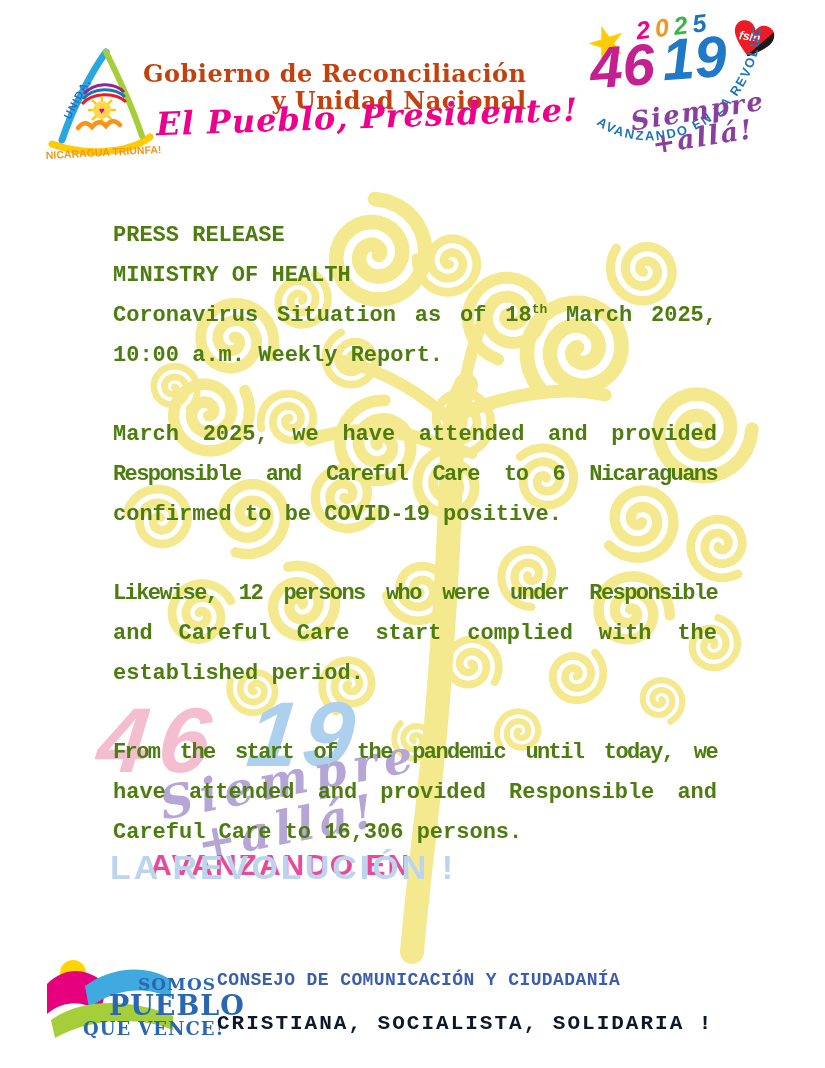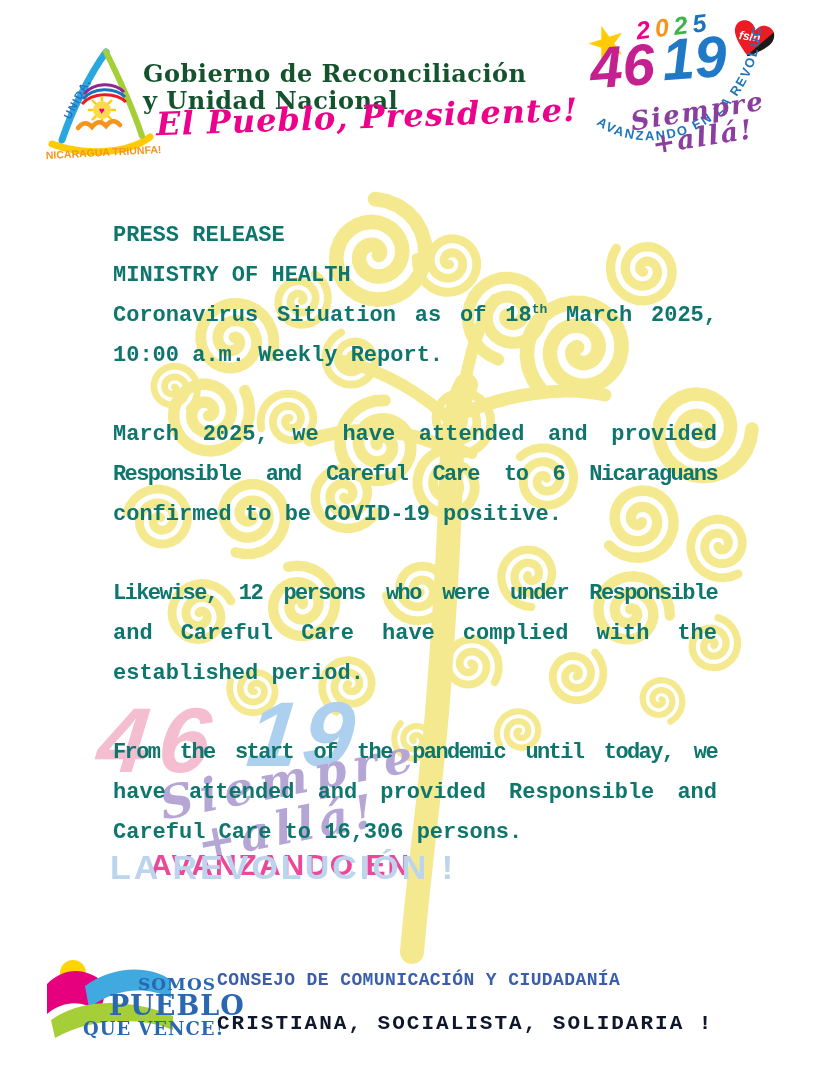--- a/index.html
+++ b/index.html
@@ -16,41 +16,41 @@
   .wm46{left:98px;top:688px;font:italic bold 92px "Liberation Sans",sans-serif;color:#f4bdd0;letter-spacing:10px;transform:skewX(-6deg);}
   .wm19{left:248px;top:682px;font:italic bold 92px "Liberation Sans",sans-serif;color:#aed0ef;letter-spacing:4px;transform:skewX(-6deg);}
   .wmscript1{left:158px;top:752px;font:italic bold 46px "DejaVu Serif",serif;color:#b5a6d6;letter-spacing:7px;transform:rotate(-11deg);}
   .wmscript2{left:196px;top:800px;font:italic bold 46px "DejaVu Serif",serif;color:#b5a6d6;letter-spacing:5px;transform:rotate(-11deg);}
   .wmarc1{left:150px;top:848px;font:bold 30px "Liberation Sans",sans-serif;color:#ec4899;letter-spacing:2px;}
   .wmarc2{left:110px;top:848px;font:bold 34px "Liberation Sans",sans-serif;color:#bcd4ee;letter-spacing:3px;}
 
   
   .emblem{position:absolute;left:40px;top:40px;width:124px;height:124px;z-index:3;}
   .gov-block{position:absolute;left:143px;top:60px;z-index:3;}
-  .gov-line{font:bold 24px "DejaVu Serif",serif;color:#14532d;line-height:27px;letter-spacing:0.5px;white-space:nowrap;}
+  .gov-line{font:bold 24px "DejaVu Serif",serif;color:#c2410c;line-height:27px;letter-spacing:0.5px;white-space:nowrap;text-align:right;}
   .slogan{position:absolute;left:156px;top:98px;z-index:3;font:italic bold 32px "DejaVu Serif",serif;
           color:#ec008c;transform:rotate(-2deg);letter-spacing:1px;white-space:nowrap;}
 
   .logo2025{position:absolute;left:588px;top:12px;width:206px;height:142px;z-index:3;}
   .logo2025 .abs{position:absolute;white-space:nowrap;}
   .year{left:48px;top:0;transform:rotate(-7deg);}
   .year span{font:italic bold 25px "Liberation Sans",sans-serif;letter-spacing:5px;}
   .n46{left:2px;top:20px;font:italic bold 58px "Liberation Sans",sans-serif;color:#c4208f;transform:rotate(-4deg);}
   .n19{left:74px;top:12px;font:italic bold 58px "Liberation Sans",sans-serif;color:#2079c7;transform:rotate(-4deg);}
   .lg-s1{left:42px;top:84px;font:italic bold 26px "DejaVu Serif",serif;color:#8a3f9e;transform:rotate(-9deg);letter-spacing:2px;}
   .lg-s2{left:64px;top:109px;font:italic bold 27px "DejaVu Serif",serif;color:#8a3f9e;transform:rotate(-9deg);letter-spacing:2px;}
   .logo2025 svg{position:absolute;left:0;top:0;}
 
   
   .doc{position:absolute;left:113px;top:216px;width:604px;z-index:2;}
   .para{margin:0 0 39px 0;}
   .para.gap-lg{}
   .line{
     font-family:"Liberation Mono",monospace;font-weight:bold;
-    font-size:22px;line-height:40px;color:#0f766e;white-space:nowrap;
+    font-size:22px;line-height:40px;color:#4d7c0f;white-space:nowrap;
   }
   .line.just{white-space:normal;text-align:justify;text-align-last:justify;}
   .line.tight{letter-spacing:-1.6px;}
   .line sup{font-size:13px;line-height:0;}
 
   
   .somos-logo{position:absolute;left:43px;top:956px;width:220px;height:92px;z-index:3;}
   .somos-logo .abs{position:absolute;white-space:nowrap;color:#2a67b2;}
   .so1{left:95px;top:18px;font:bold 17px "DejaVu Serif",serif;letter-spacing:1px;text-align:center;}
   .so2{left:66px;top:34px;font:bold 27px "DejaVu Serif",serif;letter-spacing:1px;}
@@ -181,21 +181,21 @@
         <div class="line just"><span>Coronavirus Situation as of 18</span><sup>th</sup><span> March 2025,</span></div>
         <div class="line"><span>10:00 a.m. Weekly Report.</span></div>
       </div>
       <div class="para">
         <div class="line just"><span>March 2025, we have attended and provided</span></div>
         <div class="line just tight"><span>Responsible and Careful Care to 6 Nicaraguans</span></div>
         <div class="line"><span>confirmed to be COVID-19 positive.</span></div>
       </div>
       <div class="para gap-lg">
         <div class="line just tight"><span>Likewise, 12 persons who were under Responsible</span></div>
-        <div class="line just"><span>and Careful Care have complied with the</span></div>
+        <div class="line just"><span>and Careful Care start complied with the</span></div>
         <div class="line"><span>established period.</span></div>
       </div>
       <div class="para">
         <div class="line just tight"><span>From the start of the pandemic until today, we</span></div>
         <div class="line just"><span>have attended and provided Responsible and</span></div>
         <div class="line"><span>Careful Care to 16,306 persons.</span></div>
       </div>
     </div>
 
   <div class="somos-logo">

